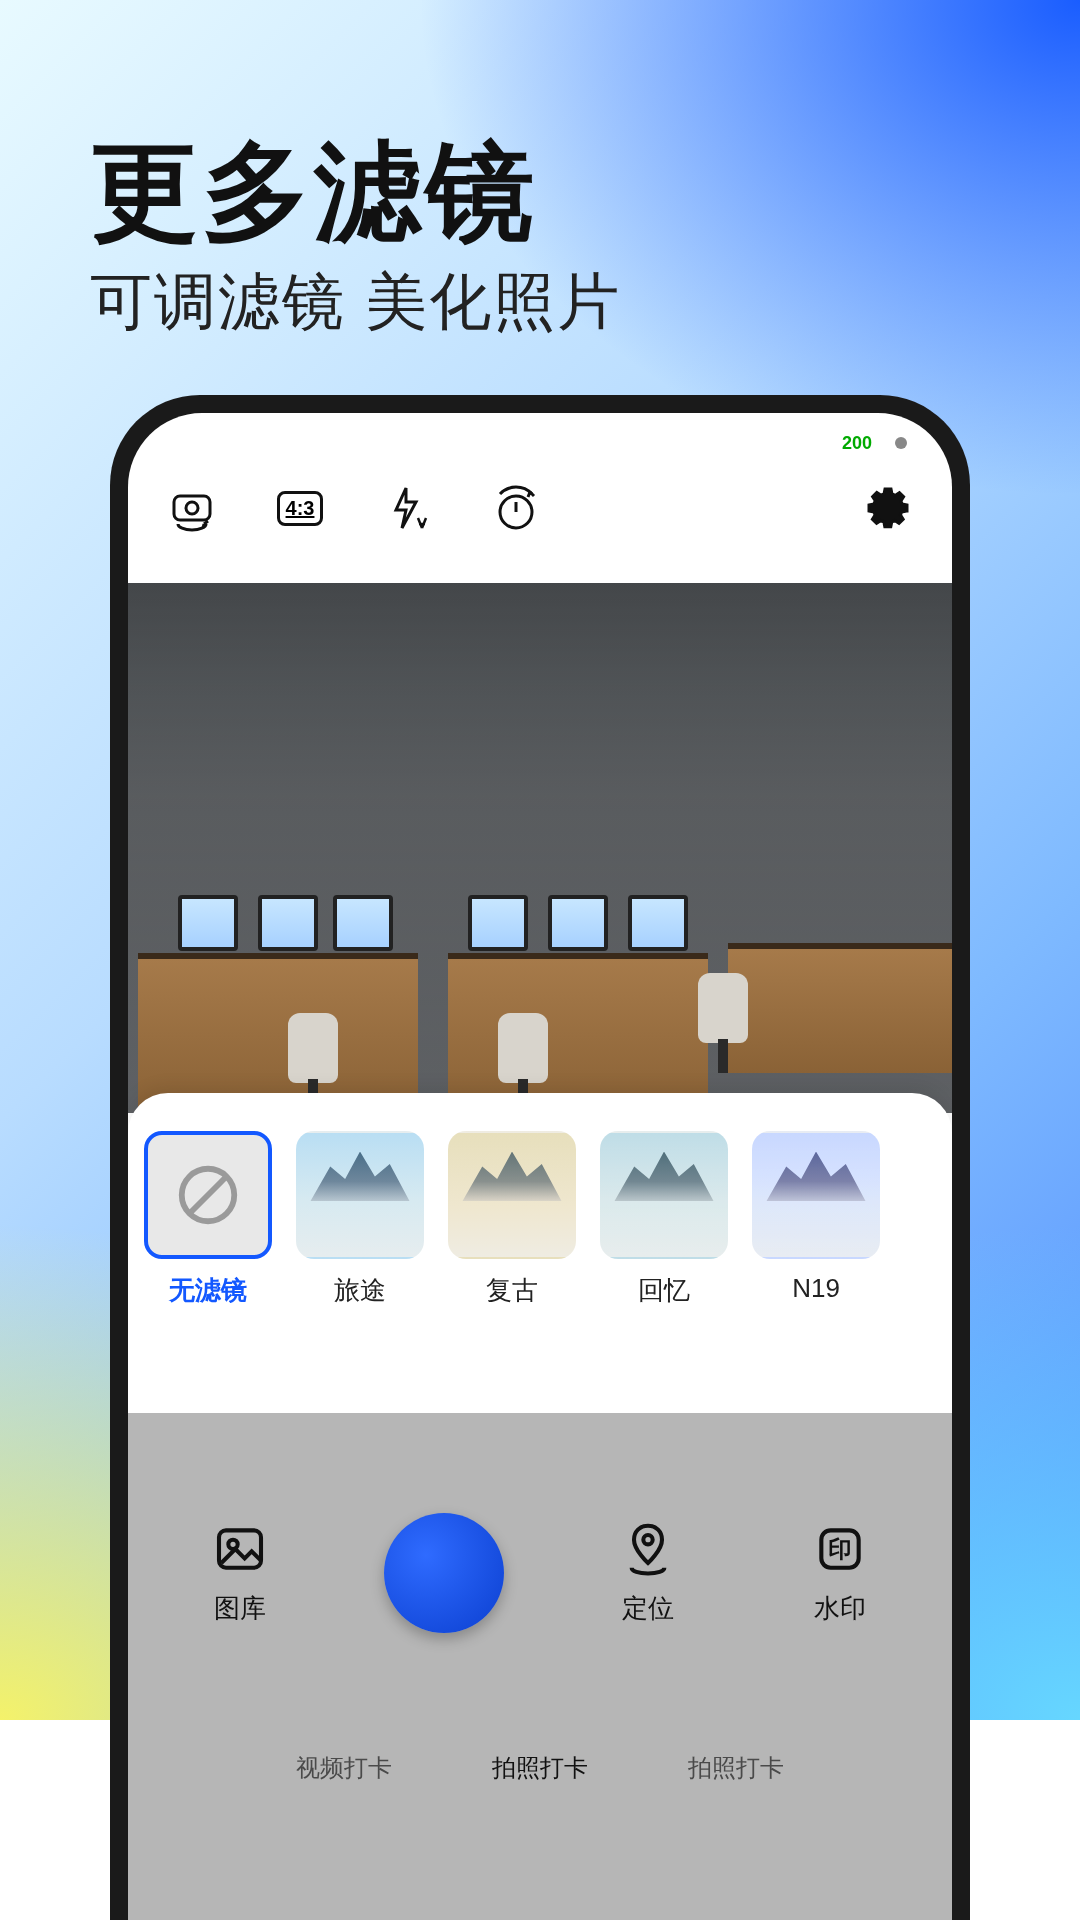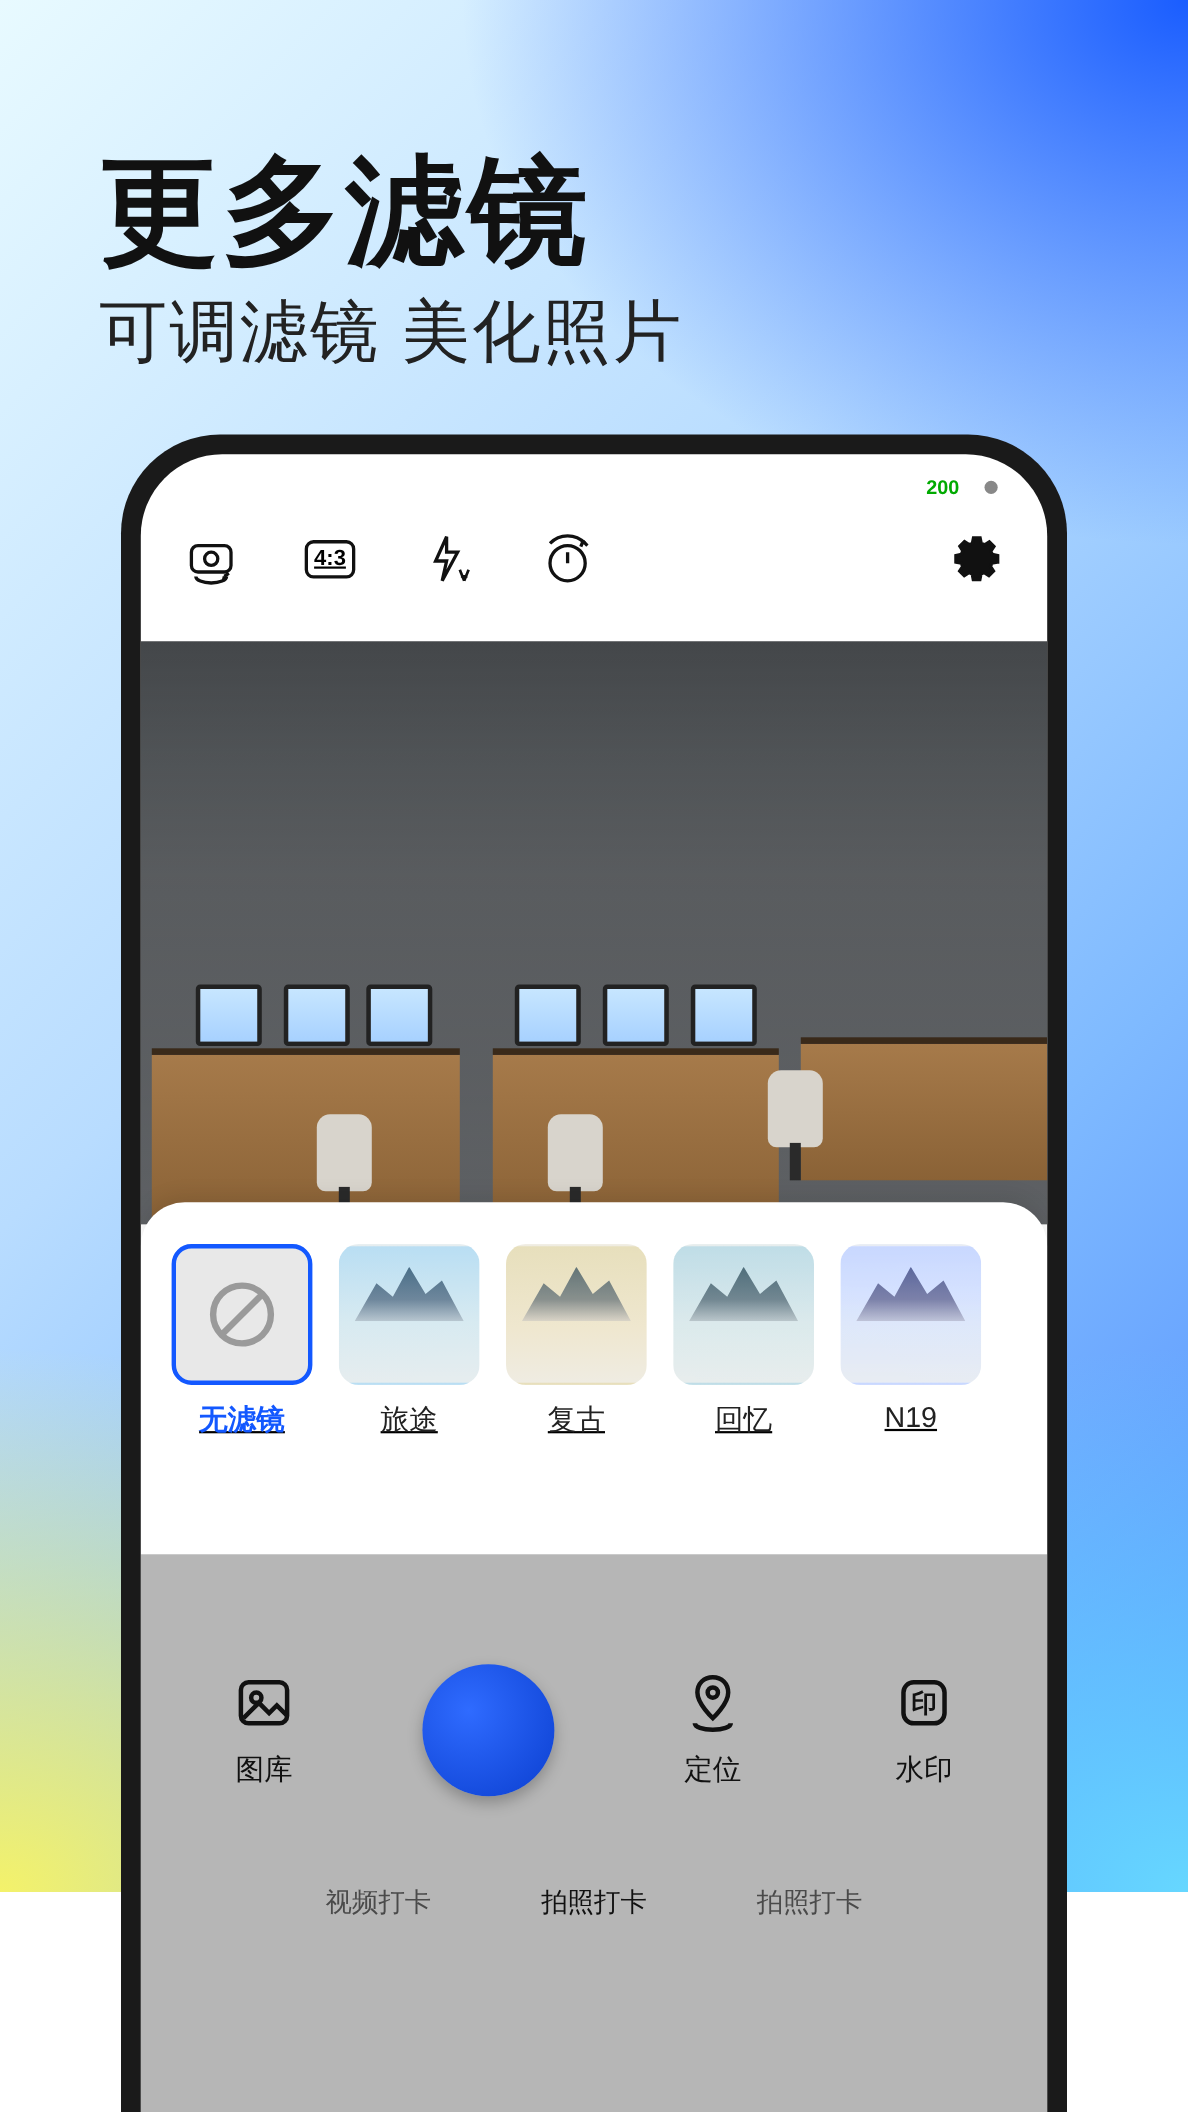--- a/index.html
+++ b/index.html
@@ -74,21 +74,21 @@
   .chair::before{content:"";position:absolute; inset:0 10px 30px 10px; background:#d8d4cc; border-radius:12px 12px 8px 8px;}
   .chair::after{content:"";position:absolute; left:30px; bottom:0; width:10px; height:34px; background:#2a2a2a;}
   .c1{ left:150px;} .c2{ left:360px;} .c3{ left:560px; bottom:40px;}
 
   
   .drawer {
     position:absolute; left:0; right:0; top:680px; height:320px;
     background:#fff; border-radius: 40px 40px 0 0;
     box-shadow: 0 -6px 18px rgba(0,0,0,0.08);
   }
-  .filters { position:absolute; left:0; right:0; top:38px; display:flex; gap:24px; padding:0 28px; overflow:hidden;text-decoration:underline; }
+  .filters { position:absolute; left:0; right:0; top:38px; display:flex; gap:24px; padding:0 16px; overflow:hidden; }
   .filter-item { width:128px; flex:0 0 128px; text-align:center; }
   .thumb { width:128px; height:128px; border-radius:18px; overflow:hidden; position:relative; background:#dce8ee; border:2px solid transparent;}
   .thumb-sel { border:4px solid #1358ff; }
   .thumb-none { background:#e8e8e8; display:flex; align-items:center; justify-content:center; }
   .thumb-none svg{ width:70px; height:70px; }
   .thumb-mountain { background: linear-gradient(180deg,#b9def3 0%, #d7eaf1 55%, #e6edef 100%); position:relative;}
   .thumb-mountain::after{content:"";position:absolute; left:10%; right:10%; bottom:45%; height:40%;
     background: linear-gradient(180deg,#4a6f89,#6e879c 60%, #b7c6d0);
     clip-path: polygon(0% 100%, 20% 30%, 35% 55%, 50% 0%, 65% 50%, 80% 25%, 100% 100%); }
   .tint-retro::after{ filter: sepia(0.4) hue-rotate(-10deg); } .tint-retro{ background: linear-gradient(180deg,#e7dfbc 0%, #efe7cf 60%, #efece2 100%);}
@@ -102,21 +102,21 @@
   .bottom-panel {
     position:absolute; left:0; right:0; top:1000px; bottom:0;
     background: #b6b6b6;
   }
   .quick-row { position:absolute; left:0; right:0; top:100px; display:flex; align-items:center; justify-content:space-between; padding:0 64px; }
   .quick { width:96px; text-align:center; color:#111; }
   .quick svg { width:56px; height:56px; }
   .quick .q-label { margin-top:10px; font-size:26px; font-weight:500; }
   .shutter { width:120px; height:120px; border-radius:60px; background: radial-gradient(circle at 35% 35%, #2f6bff, #0b3fd0); box-shadow: 0 6px 14px rgba(0,0,0,0.25);}
   .mode-row { position:absolute; left:0; right:0; top:300px; display:flex; justify-content:center; gap:100px; }
-  .mode-item { font-size:24px; color:#4a4a4a; }
+  .mode-item { font-size:24px; color:#4a4a4a;margin-top:39px; }
   .mode-item.sel { color:#111; font-weight:400; }
 </style>
 </head>
 <body>
 
 <div class="stage">
   <div class="promo-title">更多滤镜</div>
   <div class="promo-sub">可调滤镜 美化照片</div>
 
   <div class="phone">

